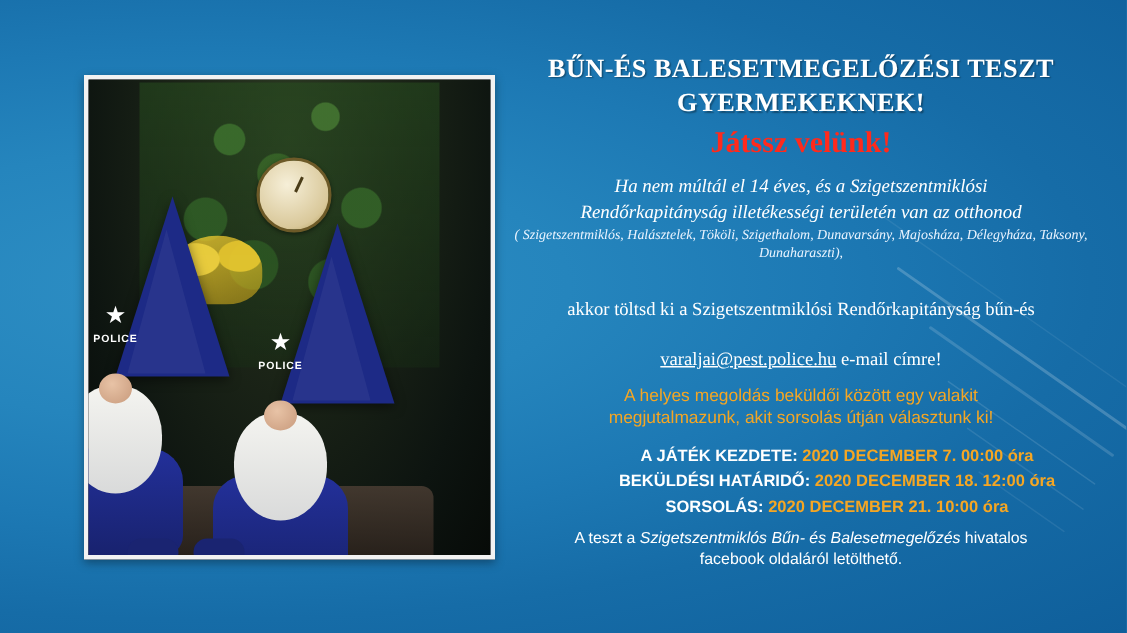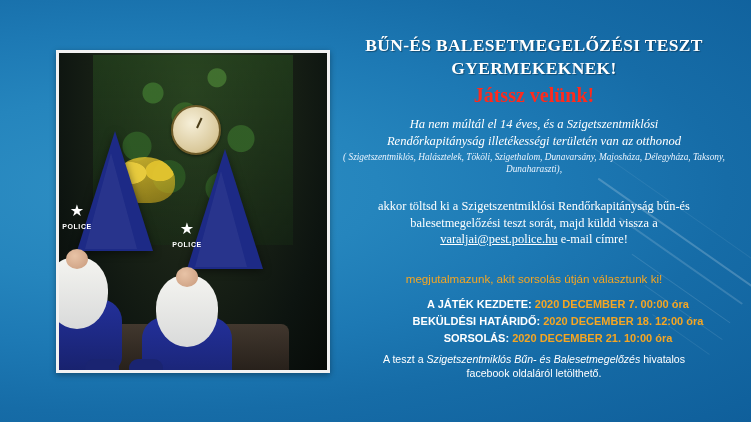--- a/index.html
+++ b/index.html
@@ -215,27 +215,27 @@
     <div class="subtitle">Játssz velünk!</div>
 
     <div class="para">
       <span class="i">Ha  nem múltál el 14 éves, és a Szigetszentmiklósi</span><br>
       <span class="i">Rendőrkapitányság illetékességi területén van az otthonod</span>
     </div>
     <div class="small-towns">( Szigetszentmiklós, Halásztelek, Tököli, Szigethalom, Dunavarsány, Majosháza, Délegyháza, Taksony, Dunaharaszti),</div>
 
     <div class="para2">
       <span>akkor töltsd ki a  Szigetszentmiklósi  Rendőrkapitányság bűn-és</span><br>
-      <span>balesetmegelőzési teszt sorát, majd küldd vissza a</span><br>
+      <br>
       <a class="mail" href="#">varaljai@pest.police.hu</a>
       <span>e-mail címre!</span>
     </div>
 
     <div class="highlight">
-      <br>
+      <span>A helyes megoldás beküldői között egy valakit</span><br>
       <span>megjutalmazunk,  akit sorsolás útján  választunk ki!</span>
     </div>
 
     <div class="dates">
       <div class="dateline">
         <span class="lbl">A JÁTÉK KEZDETE:</span>
         <span class="val">2020  DECEMBER  7.  00:00</span>
         <span class="val sm">óra</span>
       </div>
       <div class="dateline">

